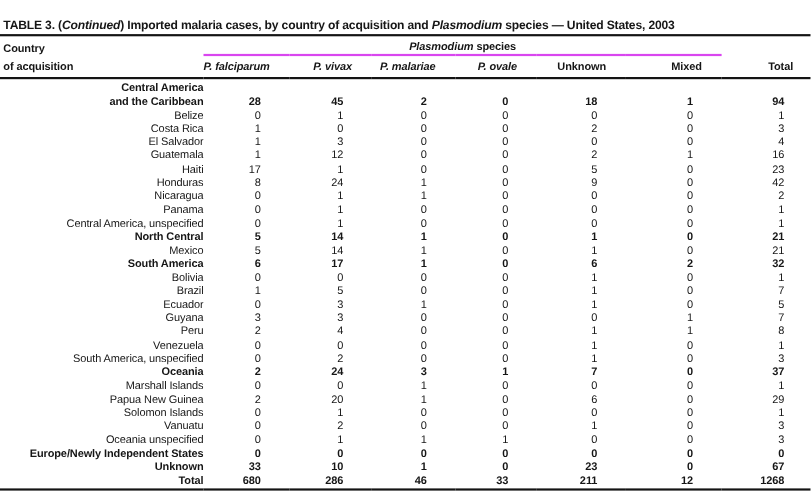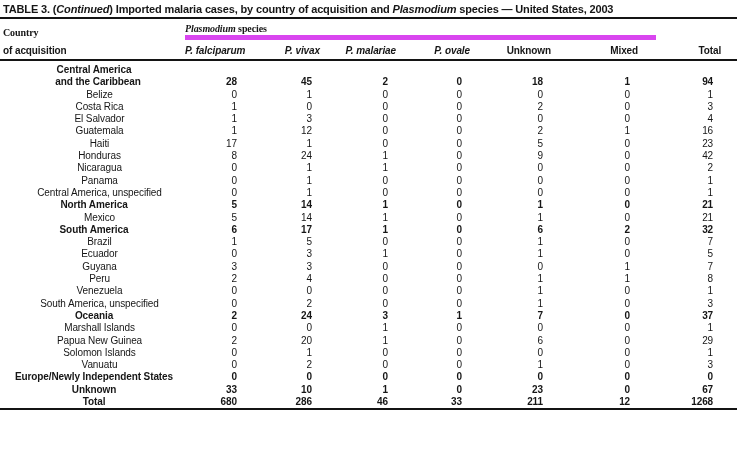--- a/index.html
+++ b/index.html
@@ -3,21 +3,21 @@
 <meta charset="utf-8">
 <style>
   html, body {
     margin: 0; padding: 0;
     width: 737px; height: 457px;
     background: #ffffff;
     overflow: hidden;
     font-family: "Liberation Sans", sans-serif;
     color: #161616;
   }
-  .page { width: 737px; padding-top: 2px; }
+  .page { width: 737px; padding-top: 16px; }
 
   .tbl-title {
     font-size: 11px;
     font-weight: bold;
     letter-spacing: -0.15px;
     padding: 1px 0 2px 3px;
     border-bottom: 2px solid #141414;
     white-space: nowrap;
   }
 
@@ -32,42 +32,42 @@
   col.c1 { width: 185px; }
   col.c2 { width: 78px; }
   col.c3 { width: 75px; }
   col.c4 { width: 76px; }
   col.c5 { width: 74px; }
   col.c6 { width: 81px; }
   col.c7 { width: 87px; }
   col.c8 { width: 81px; }
 
   thead th { font-weight: bold; padding: 0; vertical-align: bottom; }
-  thead tr.h1 th { height: 15px; font-family: Liberation Serif, serif; }
+  thead tr.h1 th { height: 15px; }
   thead tr.h2 th { height: 16px; padding-bottom: 3px; border-bottom: 2px solid #141414; margin-left: 47px; }
 
   th.country-h { text-align: left; padding-left: 3px; }
   th.spanner {
-    text-align: left;
-    border-bottom: 5px solid #d946ef;
+    text-align: center;
+    border-bottom: 2px solid #d946ef;
     padding-bottom: 1px;
   }
   th.col-h { text-align: right; padding-right: 18px; white-space: nowrap; }
   th.col-h.col-8 { padding-right: 16px; }
   .it { font-style: italic; }
 
   tbody td {
     padding: 0;
     line-height: 12.3px;
     height: 12.3px;
     white-space: nowrap;
     overflow: hidden;
   }
   tbody tr:first-child td { padding-top: 3px; }
-  td.label { text-align: center; }
+  td.label { text-align: right; }
   td.num { text-align: right; padding-right: 26px; font-variant-numeric: tabular-nums; }
   td.num.col-8 { padding-right: 24px; }
   .ind0 { padding-left: 3px; }
   .ind1 { padding-left: 11px; }
   .ind2 { padding-left: 14px; }
   .b { font-weight: bold; }
 </style>
 </head>
 <body>
 
@@ -207,21 +207,21 @@
           <td class="label ind2">Central America, unspecified</td>
           <td class="num col-2">0</td>
           <td class="num col-3">1</td>
           <td class="num col-4">0</td>
           <td class="num col-5">0</td>
           <td class="num col-6">0</td>
           <td class="num col-7">0</td>
           <td class="num col-8">1</td>
         </tr>
         <tr>
-          <td class="label ind0 b">North America</td>
+          <td class="label ind0 b">North Central</td>
           <td class="num col-2 b">5</td>
           <td class="num col-3 b">14</td>
           <td class="num col-4 b">1</td>
           <td class="num col-5 b">0</td>
           <td class="num col-6 b">1</td>
           <td class="num col-7 b">0</td>
           <td class="num col-8 b">21</td>
         </tr>
         <tr>
           <td class="label ind2">Mexico</td>
@@ -237,20 +237,30 @@
           <td class="label ind0 b">South America</td>
           <td class="num col-2 b">6</td>
           <td class="num col-3 b">17</td>
           <td class="num col-4 b">1</td>
           <td class="num col-5 b">0</td>
           <td class="num col-6 b">6</td>
           <td class="num col-7 b">2</td>
           <td class="num col-8 b">32</td>
         </tr>
         <tr>
+          <td class="label ind2">Bolivia</td>
+          <td class="num col-2">0</td>
+          <td class="num col-3">0</td>
+          <td class="num col-4">0</td>
+          <td class="num col-5">0</td>
+          <td class="num col-6">1</td>
+          <td class="num col-7">0</td>
+          <td class="num col-8">1</td>
+        </tr>
+        <tr>
           <td class="label ind2">Brazil</td>
           <td class="num col-2">1</td>
           <td class="num col-3">5</td>
           <td class="num col-4">0</td>
           <td class="num col-5">0</td>
           <td class="num col-6">1</td>
           <td class="num col-7">0</td>
           <td class="num col-8">7</td>
         </tr>
         <tr>
@@ -347,20 +357,30 @@
           <td class="label ind2">Vanuatu</td>
           <td class="num col-2">0</td>
           <td class="num col-3">2</td>
           <td class="num col-4">0</td>
           <td class="num col-5">0</td>
           <td class="num col-6">1</td>
           <td class="num col-7">0</td>
           <td class="num col-8">3</td>
         </tr>
         <tr>
+          <td class="label ind2">Oceania unspecified</td>
+          <td class="num col-2">0</td>
+          <td class="num col-3">1</td>
+          <td class="num col-4">1</td>
+          <td class="num col-5">1</td>
+          <td class="num col-6">0</td>
+          <td class="num col-7">0</td>
+          <td class="num col-8">3</td>
+        </tr>
+        <tr>
           <td class="label ind0 b">Europe/Newly Independent States</td>
           <td class="num col-2 b">0</td>
           <td class="num col-3 b">0</td>
           <td class="num col-4 b">0</td>
           <td class="num col-5 b">0</td>
           <td class="num col-6 b">0</td>
           <td class="num col-7 b">0</td>
           <td class="num col-8 b">0</td>
         </tr>
         <tr>

